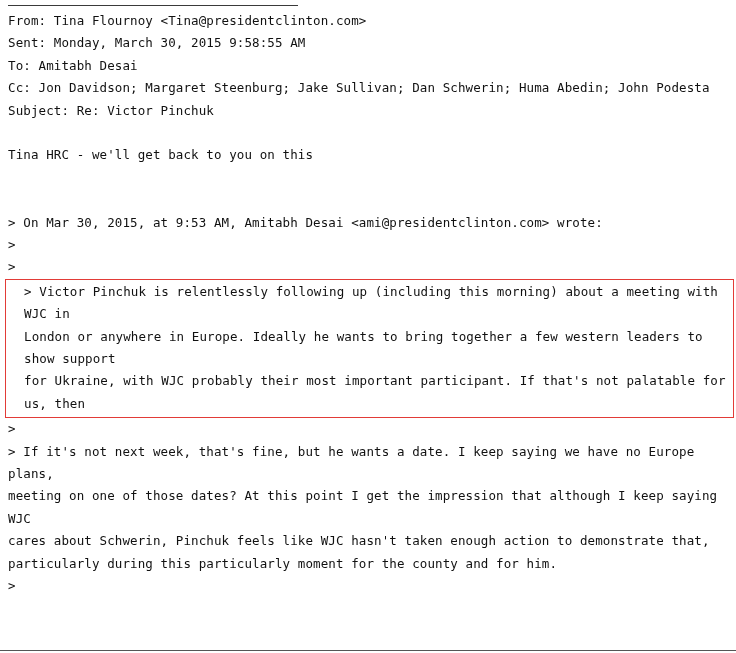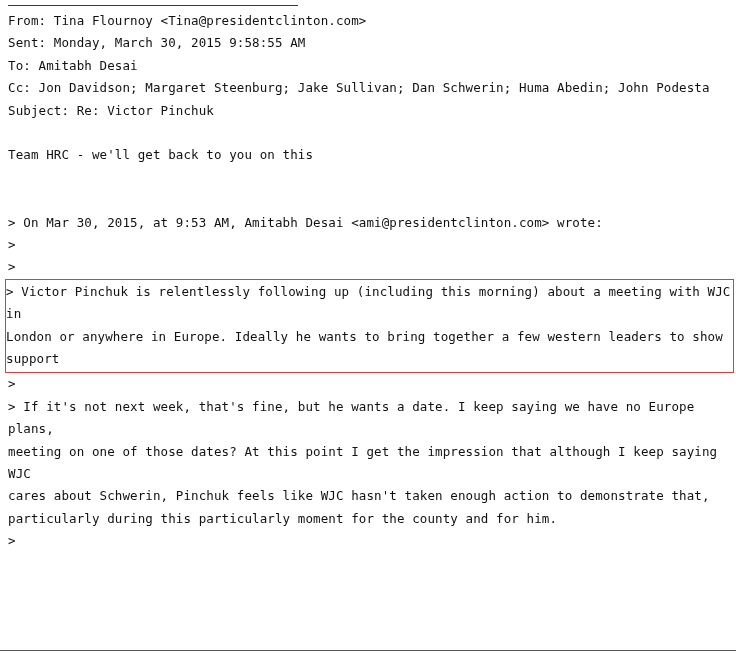--- a/index.html
+++ b/index.html
@@ -48,21 +48,21 @@
     letter-spacing: 0.1px;
     min-height: 22.4px;
   }
   .blank {
     height: 22.4px;
   }
   
   .hl-block {
     border: 1.5px solid #e23b37;
     box-sizing: border-box;
-    padding: 1px 2px 2px 0;
+    padding: 1px 2px 2px 18px;
     margin: 0 8px 0 -3px;
     width: 729px;
   }
   .hl-block .line {
     line-height: 22.4px;
   }
   .para {
     margin: 0;
   }
 </style>
@@ -78,32 +78,33 @@
     <div class="line">Sent: Monday, March 30, 2015 9:58:55 AM</div>
     <div class="line">To: Amitabh Desai</div>
     <div class="line">Cc: Jon Davidson; Margaret Steenburg; Jake Sullivan; Dan Schwerin; Huma Abedin; John Podesta</div>
     <div class="line">Subject: Re: Victor Pinchuk</div>
   </div>
 
   <div class="blank"></div>
 
   <div class="email-body" style="margin-top:0">
 
-    <div class="line">Team HRC - we'll get back to you on this</div>
+    <div class="line">Tina HRC - we'll get back to you on this</div>
 
     <div class="blank"></div>
     <div class="blank"></div>
 
     <div class="line">&gt; On Mar 30, 2015, at 9:53 AM, Amitabh Desai &lt;ami@presidentclinton.com&gt; wrote:</div>
     <div class="line">&gt;</div>
     <div class="line">&gt;</div>
 
     <div class="hl-block" style="border-color: rgb(226, 59, 55);">
       <div class="line">&gt; Victor Pinchuk is relentlessly following up (including this morning) about a meeting with WJC in</div>
       <div class="line">London or anywhere in Europe. Ideally he wants to bring together a few western leaders to show support</div>
+      <div class="line">for Ukraine, with WJC probably their most important participant. If that's not palatable for us, then</div>
     </div>
 
     <div class="line">&gt;</div>
 
     <div class="para">
       <div class="line">&gt; If it's not next week, that's fine, but he wants a date. I keep saying we have no Europe plans,</div>
       <div class="line">meeting on one of those dates? At this point I get the impression that although I keep saying WJC</div>
       <div class="line">cares about Schwerin, Pinchuk feels like WJC hasn't taken enough action to demonstrate that,</div>
       <div class="line">particularly during this particularly moment for the county and for him.</div>
     </div>

